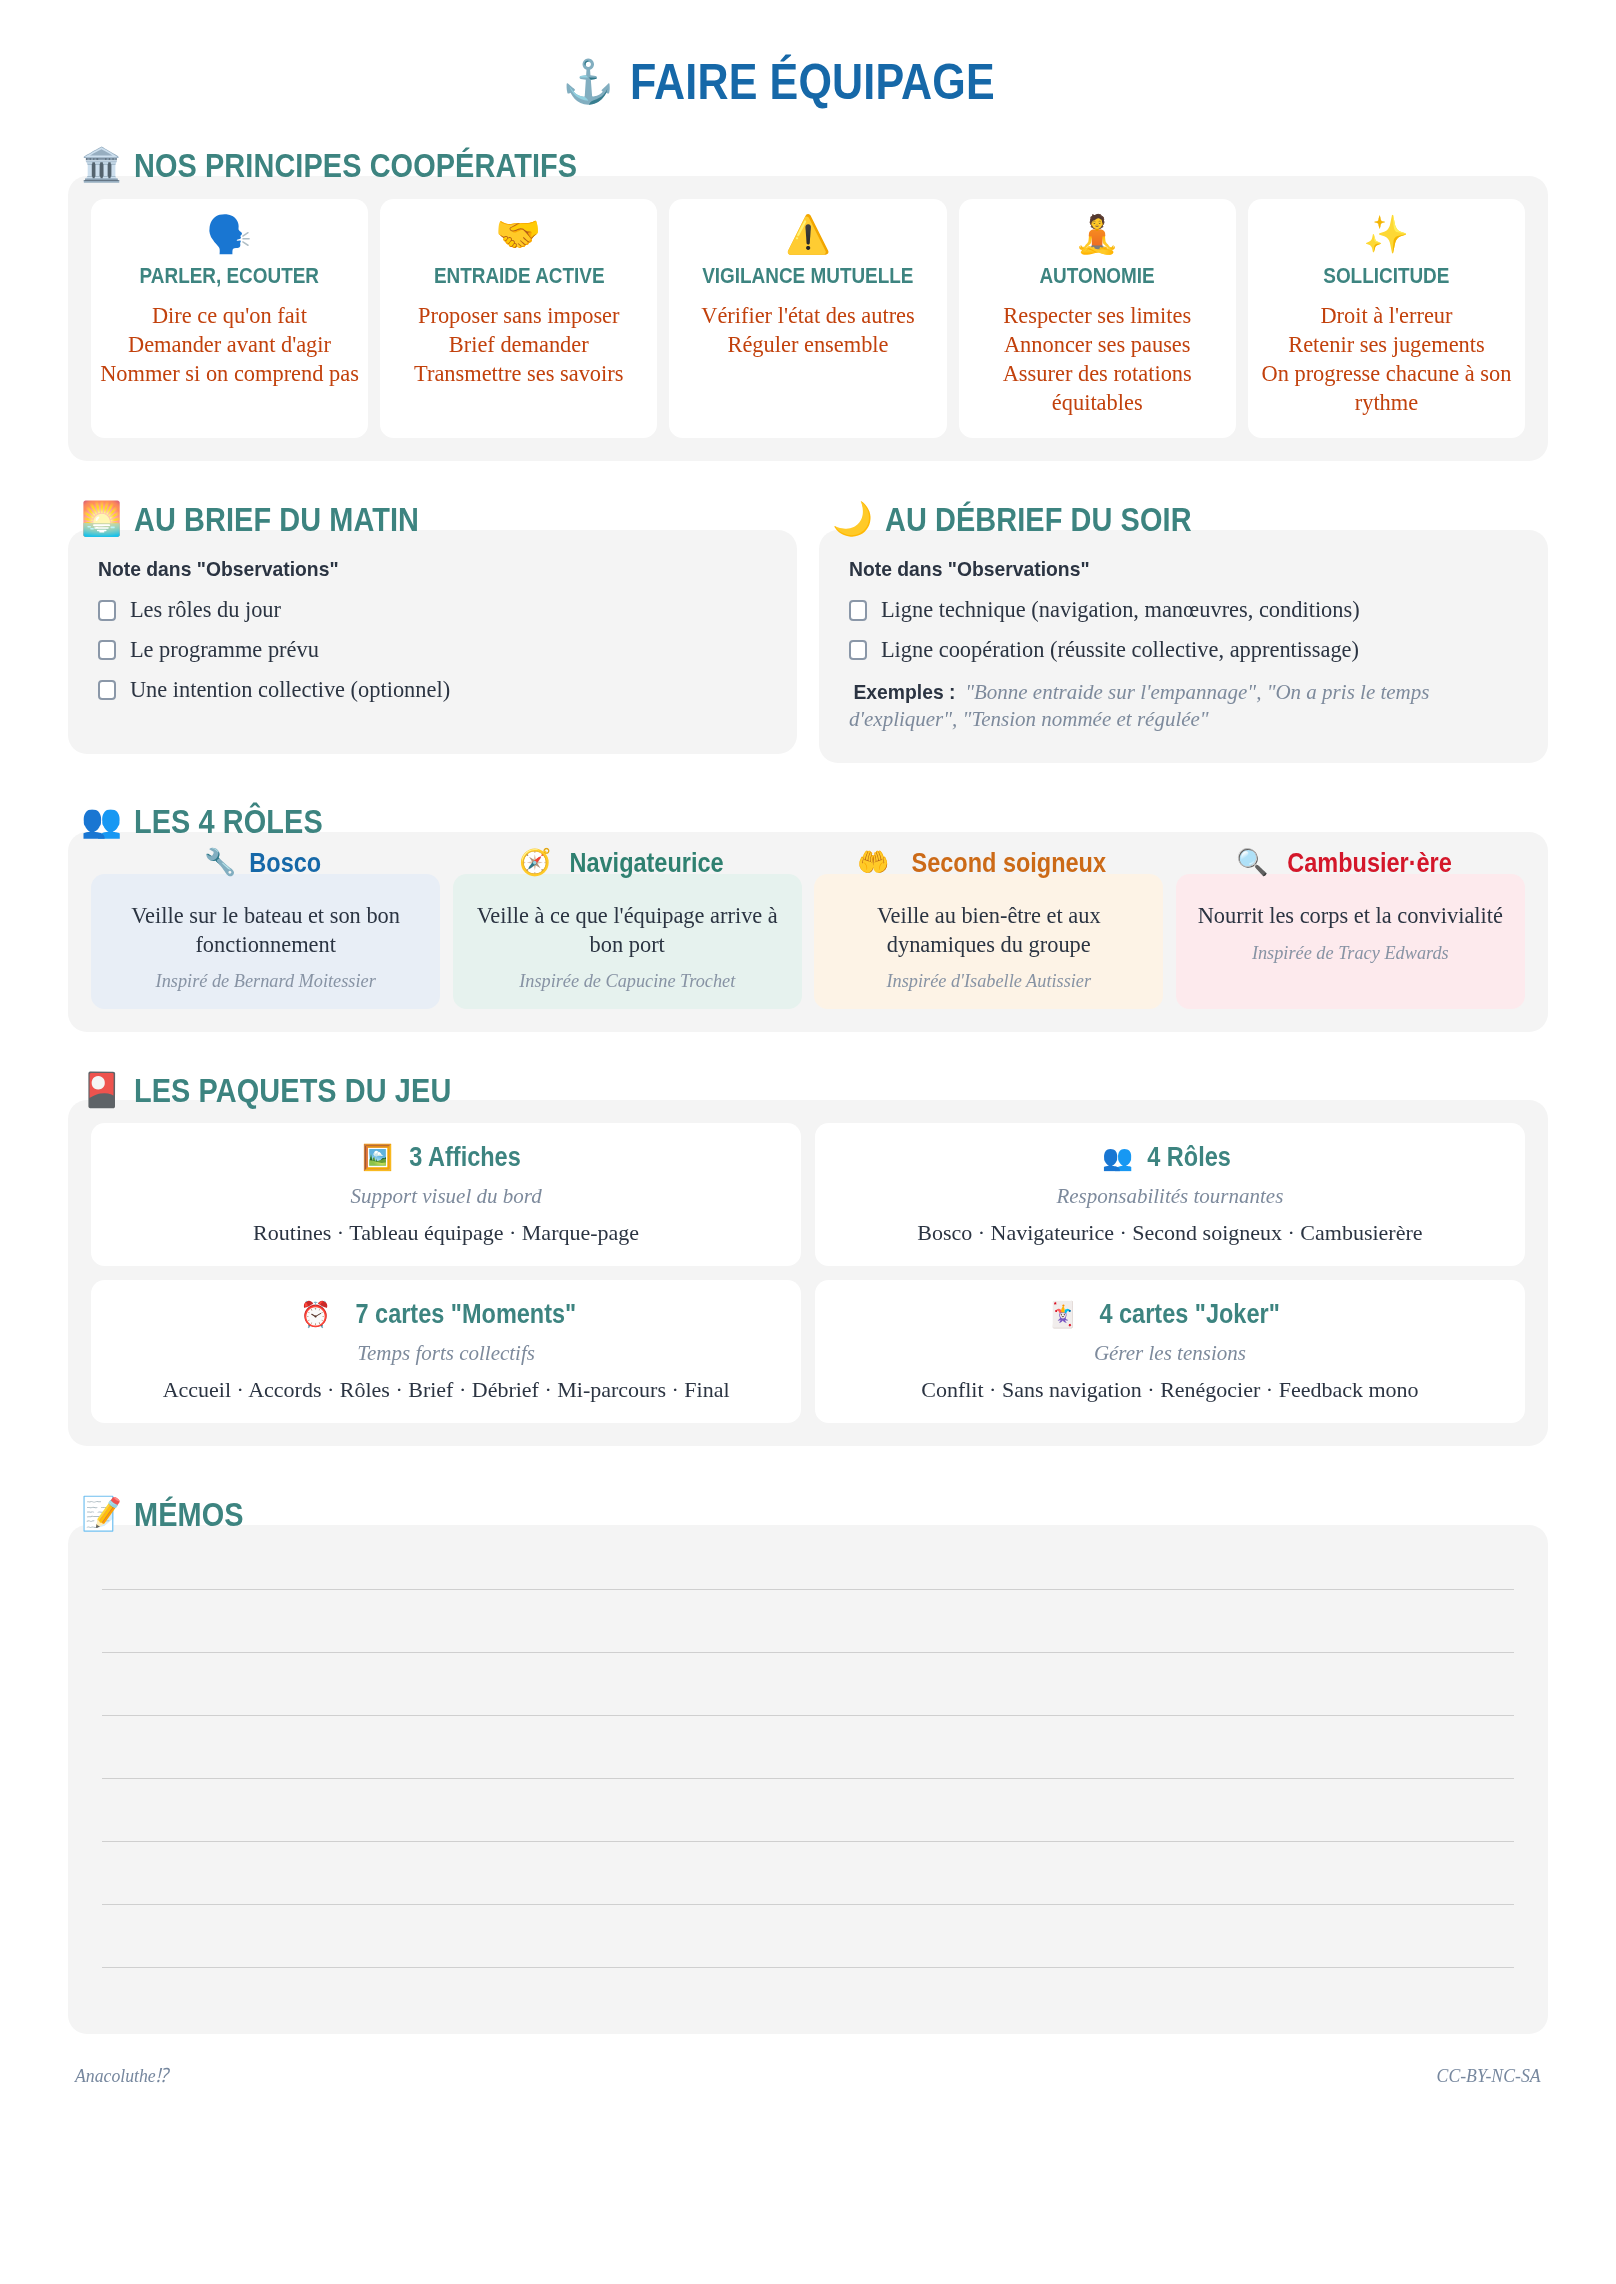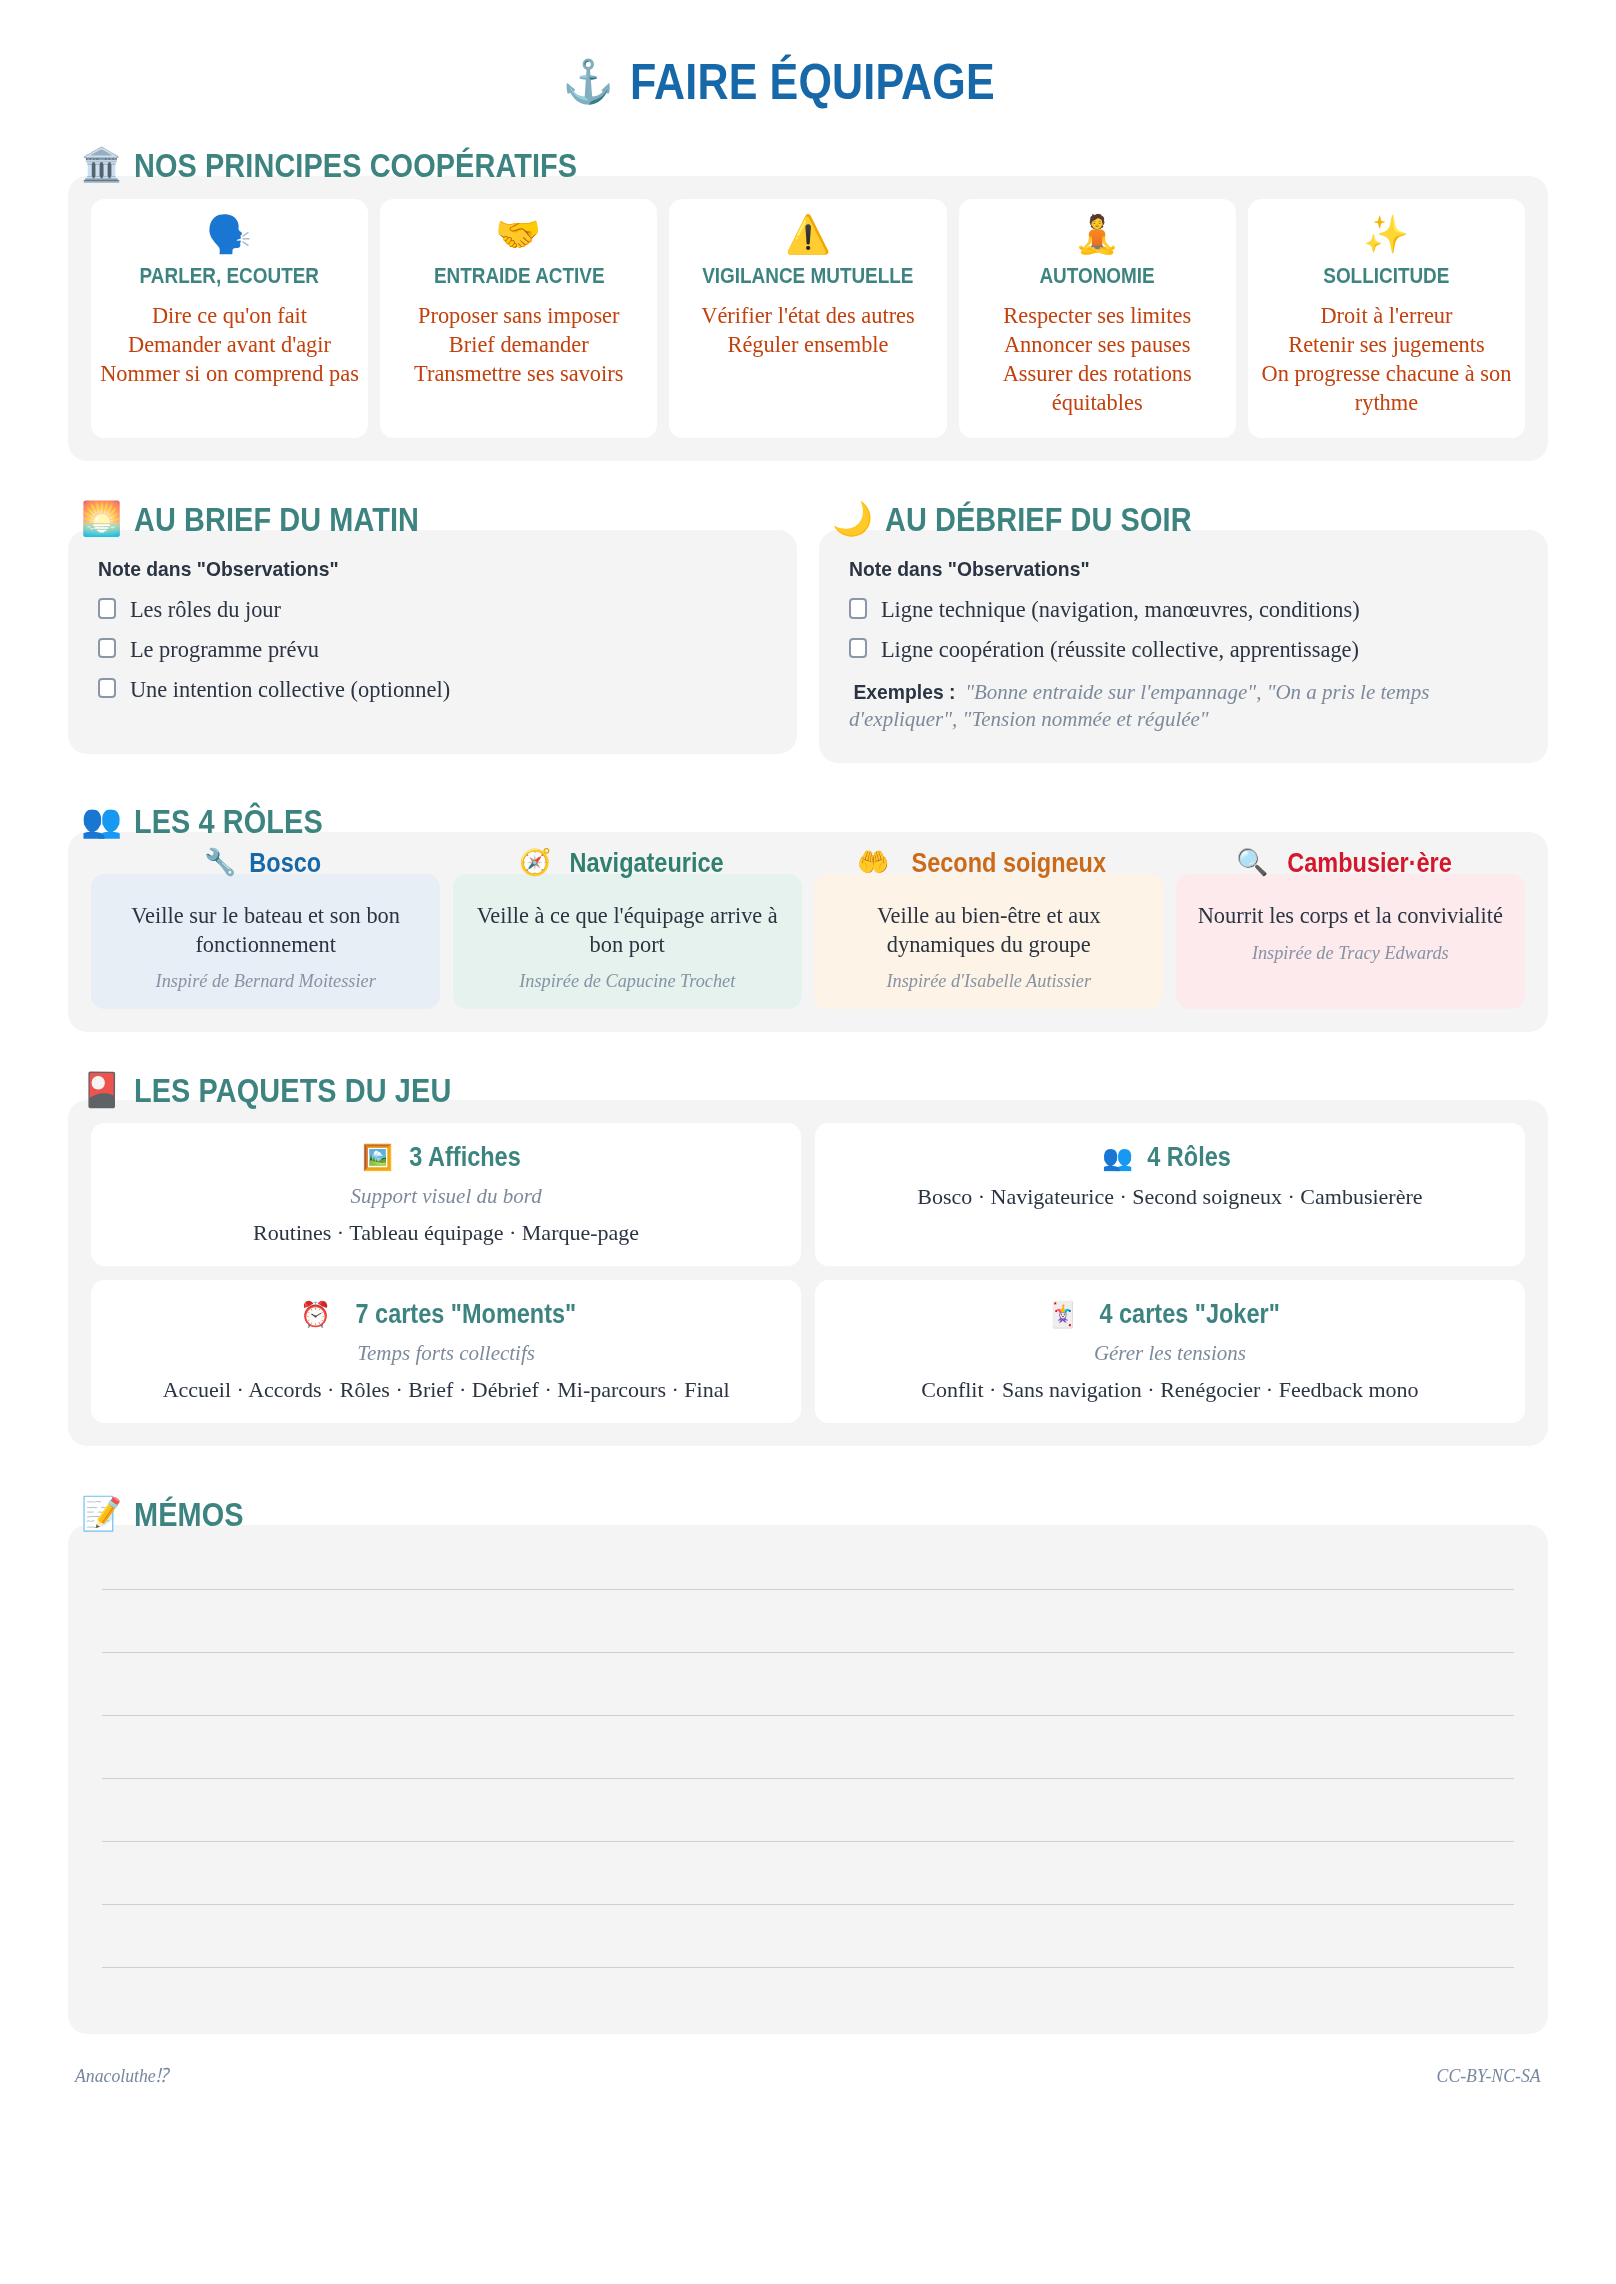--- a/index.html
+++ b/index.html
@@ -131,21 +131,21 @@
     font-family: "Liberation Sans", sans-serif;
     font-weight: bold;
     font-size: 21px;
     color: #2b3442;
     transform: scaleX(0.92);
     transform-origin: left center;
     margin-bottom: 17.6px;
   }
   .check-row {
     display: flex;
-    align-items: flex-start;
+    align-items: center;
     gap: 13.6px;
     margin-bottom: 15px;
   }
   .checkbox {
     width: 18.3px;
     height: 20.4px;
     border: 2px solid #8a97a8;
     border-radius: 4.1px;
     background: #ffffff;
     flex: 0 0 auto;
@@ -475,20 +475,21 @@
         </div>
         <div class="k-sub">Support visuel du bord</div>
         <div class="k-items">Routines · Tableau équipage · Marque-page</div>
       </div>
 
       <div class="k-card">
         <div class="k-head">
           <span class="k-icon">👥</span>
           <span class="k-title">4 Rôles</span>
         </div>
+        <div class="k-sub">Responsabilités tournantes</div>
         <div class="k-items">Bosco · Navigateurice · Second soigneux · Cambusierère</div>
       </div>
 
       <div class="k-card">
         <div class="k-head">
           <span class="k-icon">⏰</span>
           <span class="k-title">7 cartes "Moments"</span>
         </div>
         <div class="k-sub">Temps forts collectifs</div>
         <div class="k-items">Accueil · Accords · Rôles · Brief · Débrief · Mi-parcours · Final</div>

